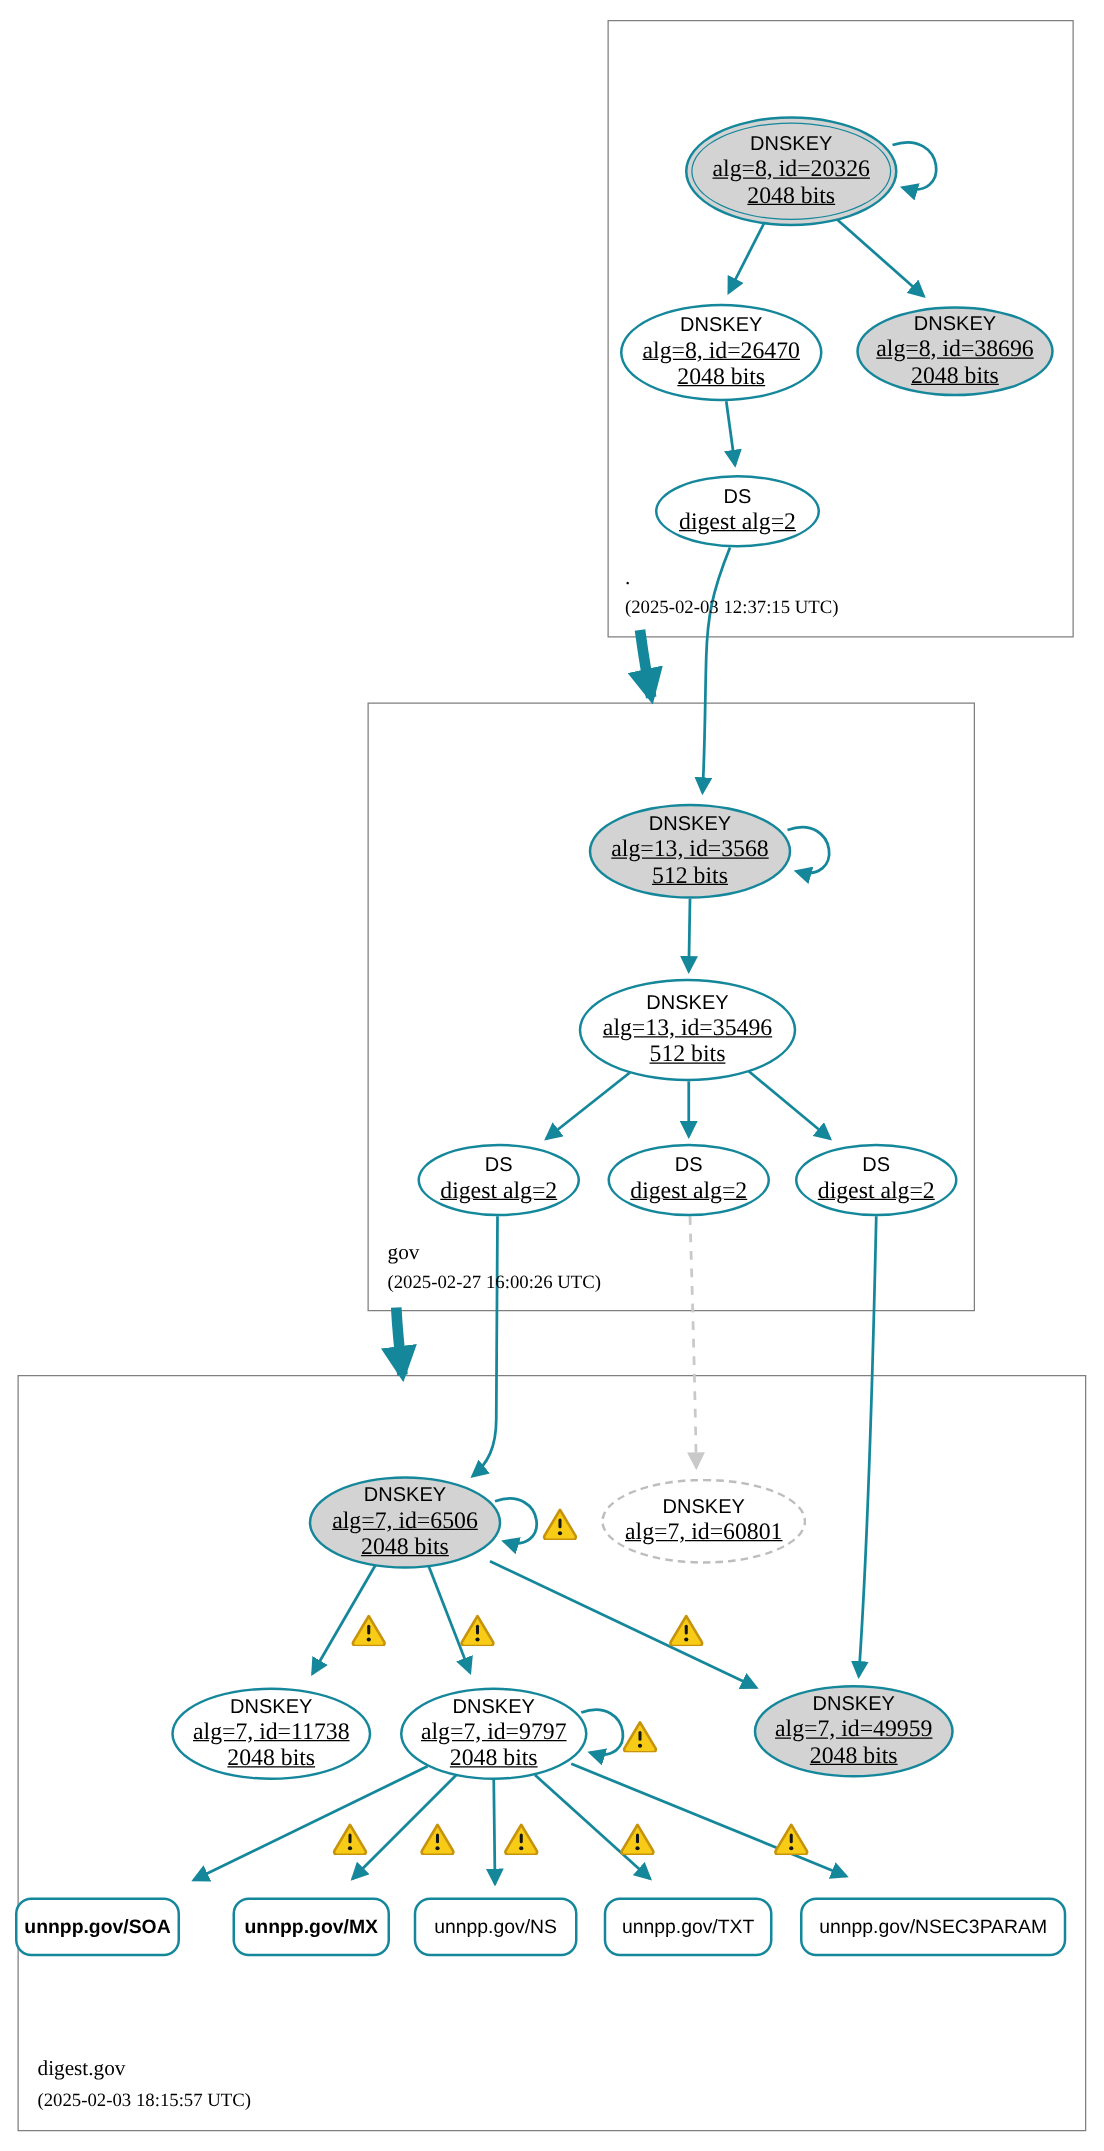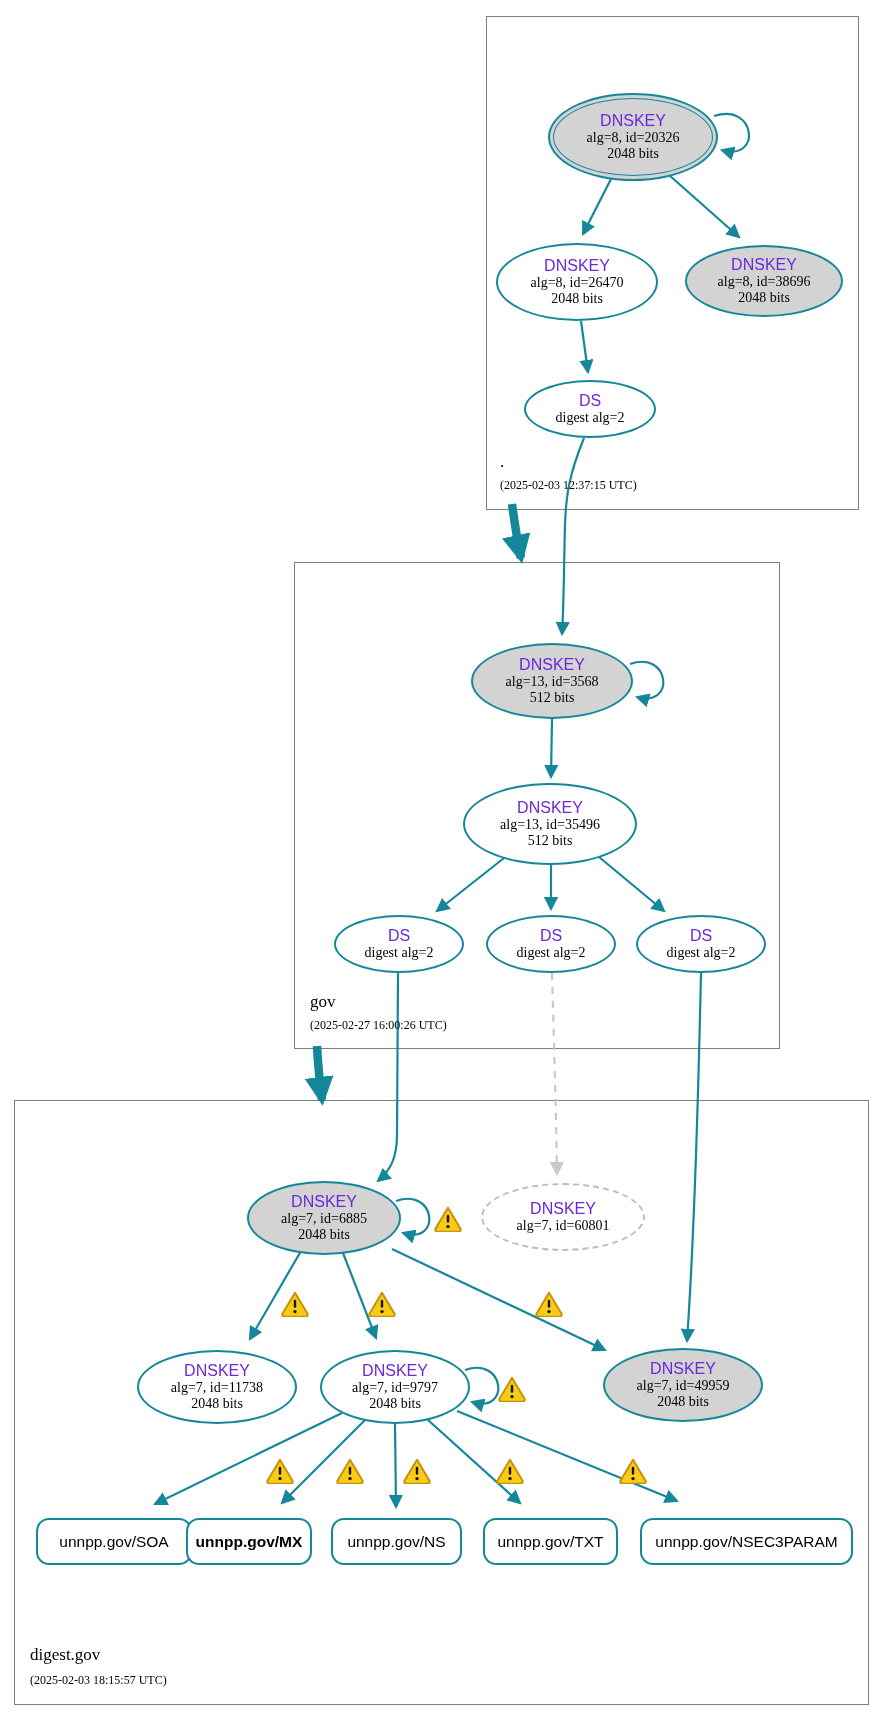--- a/index.html
+++ b/index.html
@@ -9,37 +9,37 @@
     font-family:"Liberation Serif", serif;
   }
   .edge-layer { position:absolute; left:0; top:0; width:883px; height:1721px; }
   .zone-box {
     position:absolute; border:1px solid #7f7f7f; background:transparent;
   }
   .zone-name {
     position:absolute; font-family:"Liberation Serif", serif; font-size:17px; color:#000;
   }
   .zone-ts {
-    position:absolute; font-family:"Liberation Serif", serif; font-size:12px; color:#000;
+    position:absolute; font-family:"Liberation Serif", serif; font-size:15px; color:#000;
   }
   .ellipse {
     position:absolute; box-sizing:border-box;
     border:2.4px solid #15879b; border-radius:50%;
     background:#fff; display:flex; flex-direction:column;
     align-items:center; justify-content:center; text-align:center;
     line-height:1.12;
   }
   .ellipse.gray { background:#d3d3d3; }
   .ellipse.double::before {
     content:""; position:absolute; inset:3px;
     border:1.8px solid #15879b; border-radius:50%;
   }
   .ellipse.dashed { border:2px dashed #bdbdbd; background:#fff; }
-  .n-title { font-family:"Liberation Sans", sans-serif; font-size:16px; color:#6d28d9; }
-  .n-detail { font-family:"Liberation Serif", serif; font-size:14px; color:#000; }
+  .n-title { font-family:"Liberation Sans", sans-serif; font-size:16px; color:#000000; }
+  .n-detail { font-family:"Liberation Serif", serif; font-size:19px; color:#000;text-decoration:underline; }
   .rrset {
     position:absolute; box-sizing:border-box;
     border:2.4px solid #15879b; border-radius:13px; background:#fff;
     display:flex; align-items:center; justify-content:center;
     font-family:"Liberation Sans", sans-serif; font-size:15.5px; color:#000;
   }
   .warn { position:absolute; width:30px; height:27px; }
   .warn svg { display:block; width:30px; height:27px; }
 </style>
 </head>
@@ -140,21 +140,21 @@
   </div>
   <div class="ellipse" style="left:636px; top:915px; width:130px; height:58px;">
     <div class="n-title">DS</div>
     <div class="n-detail">digest alg=2</div>
   </div>
   <div class="zone-name" style="left:310px; top:992px;">gov</div>
   <div class="zone-ts" style="left:310px; top:1018px;">(2025-02-27 16:00:26 UTC)</div>
 
   <div class="ellipse gray" style="left:247px; top:1181px; width:154px; height:74px;">
     <div class="n-title">DNSKEY</div>
-    <div class="n-detail">alg=7, id=6885</div>
+    <div class="n-detail">alg=7, id=6506</div>
     <div class="n-detail">2048 bits</div>
   </div>
   <div class="ellipse dashed" style="left:481px; top:1183px; width:164px; height:68px;">
     <div class="n-title">DNSKEY</div>
     <div class="n-detail">alg=7, id=60801</div>
   </div>
   <div class="ellipse" style="left:137px; top:1350px; width:160px; height:74px;">
     <div class="n-title">DNSKEY</div>
     <div class="n-detail">alg=7, id=11738</div>
     <div class="n-detail">2048 bits</div>
@@ -163,21 +163,21 @@
     <div class="n-title">DNSKEY</div>
     <div class="n-detail">alg=7, id=9797</div>
     <div class="n-detail">2048 bits</div>
   </div>
   <div class="ellipse gray" style="left:603px; top:1348px; width:160px; height:74px;">
     <div class="n-title">DNSKEY</div>
     <div class="n-detail">alg=7, id=49959</div>
     <div class="n-detail">2048 bits</div>
   </div>
 
-  <div class="rrset" style="left:36px; top:1518px; width:156px; height:47px;">
+  <div class="rrset" style="left:12px; top:1518px; width:132px; height:47px;font-weight:bold;">
     <span>unnpp.gov/SOA</span>
   </div>
   <div class="rrset" style="left:186px; top:1518px; width:126px; height:47px;font-weight:bold;">
     <span>unnpp.gov/MX</span>
   </div>
   <div class="rrset" style="left:331px; top:1518px; width:131px; height:47px;">
     <span>unnpp.gov/NS</span>
   </div>
   <div class="rrset" style="left:483px; top:1518px; width:135px; height:47px;">
     <span>unnpp.gov/TXT</span>

